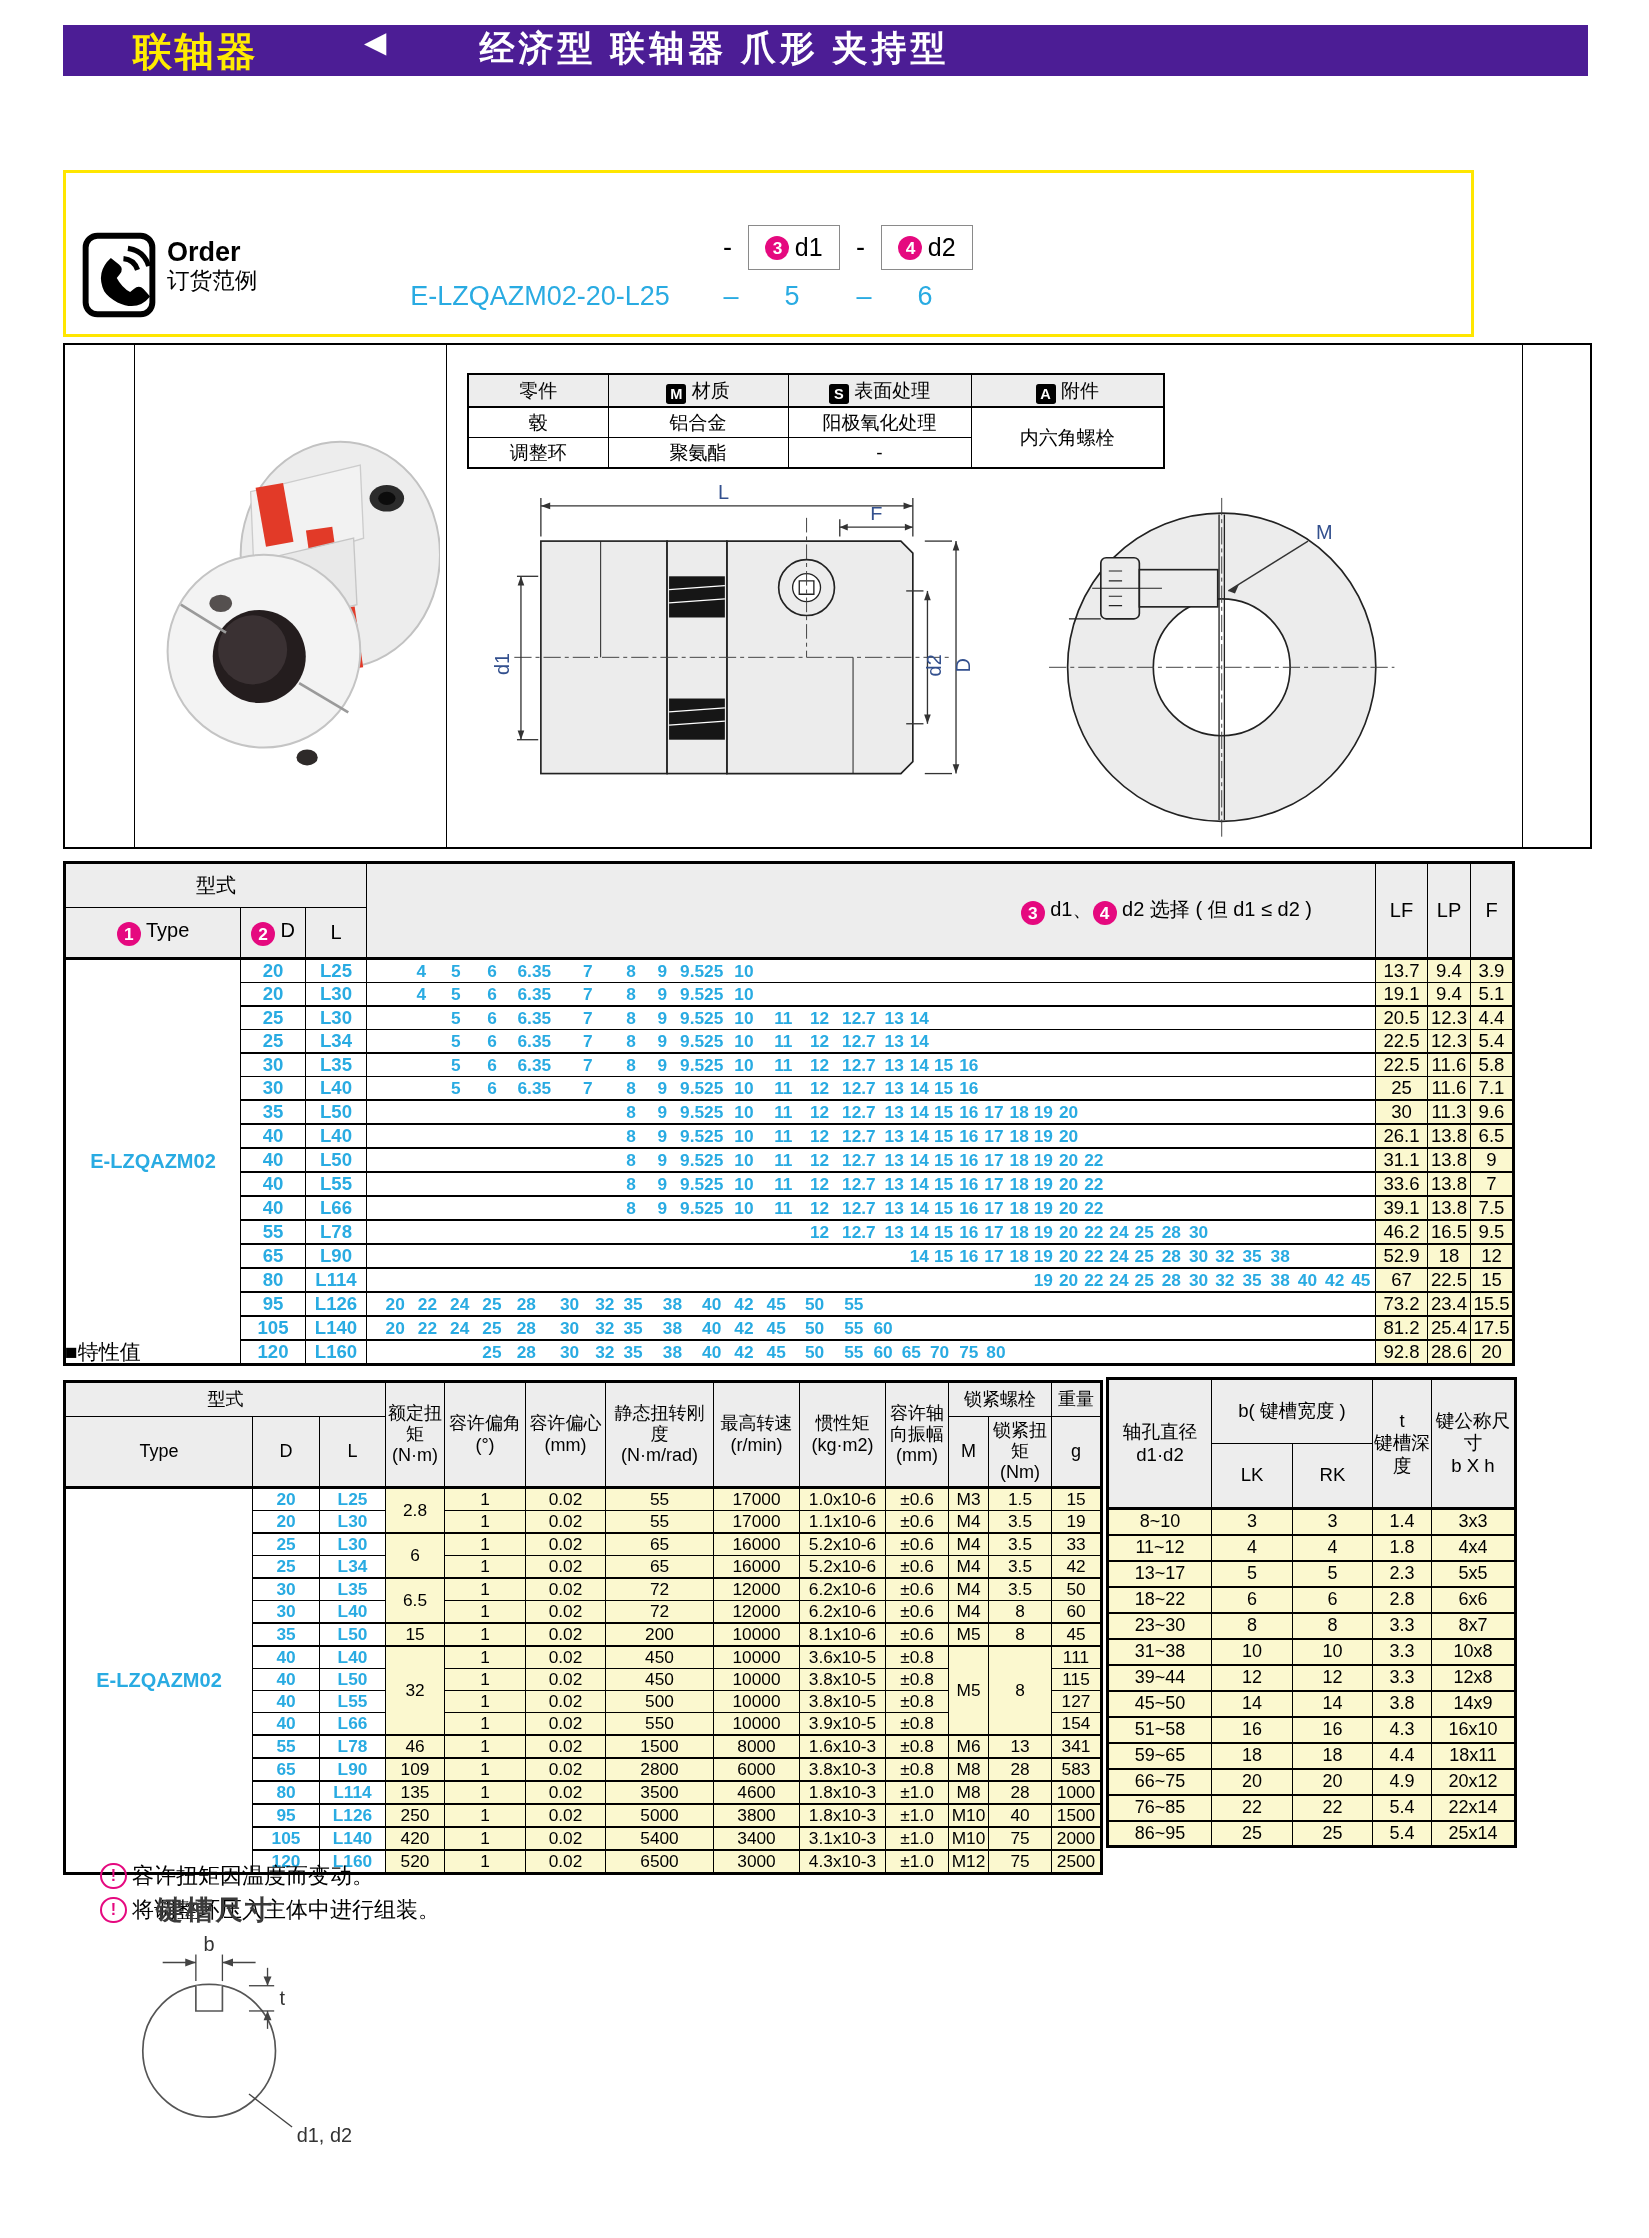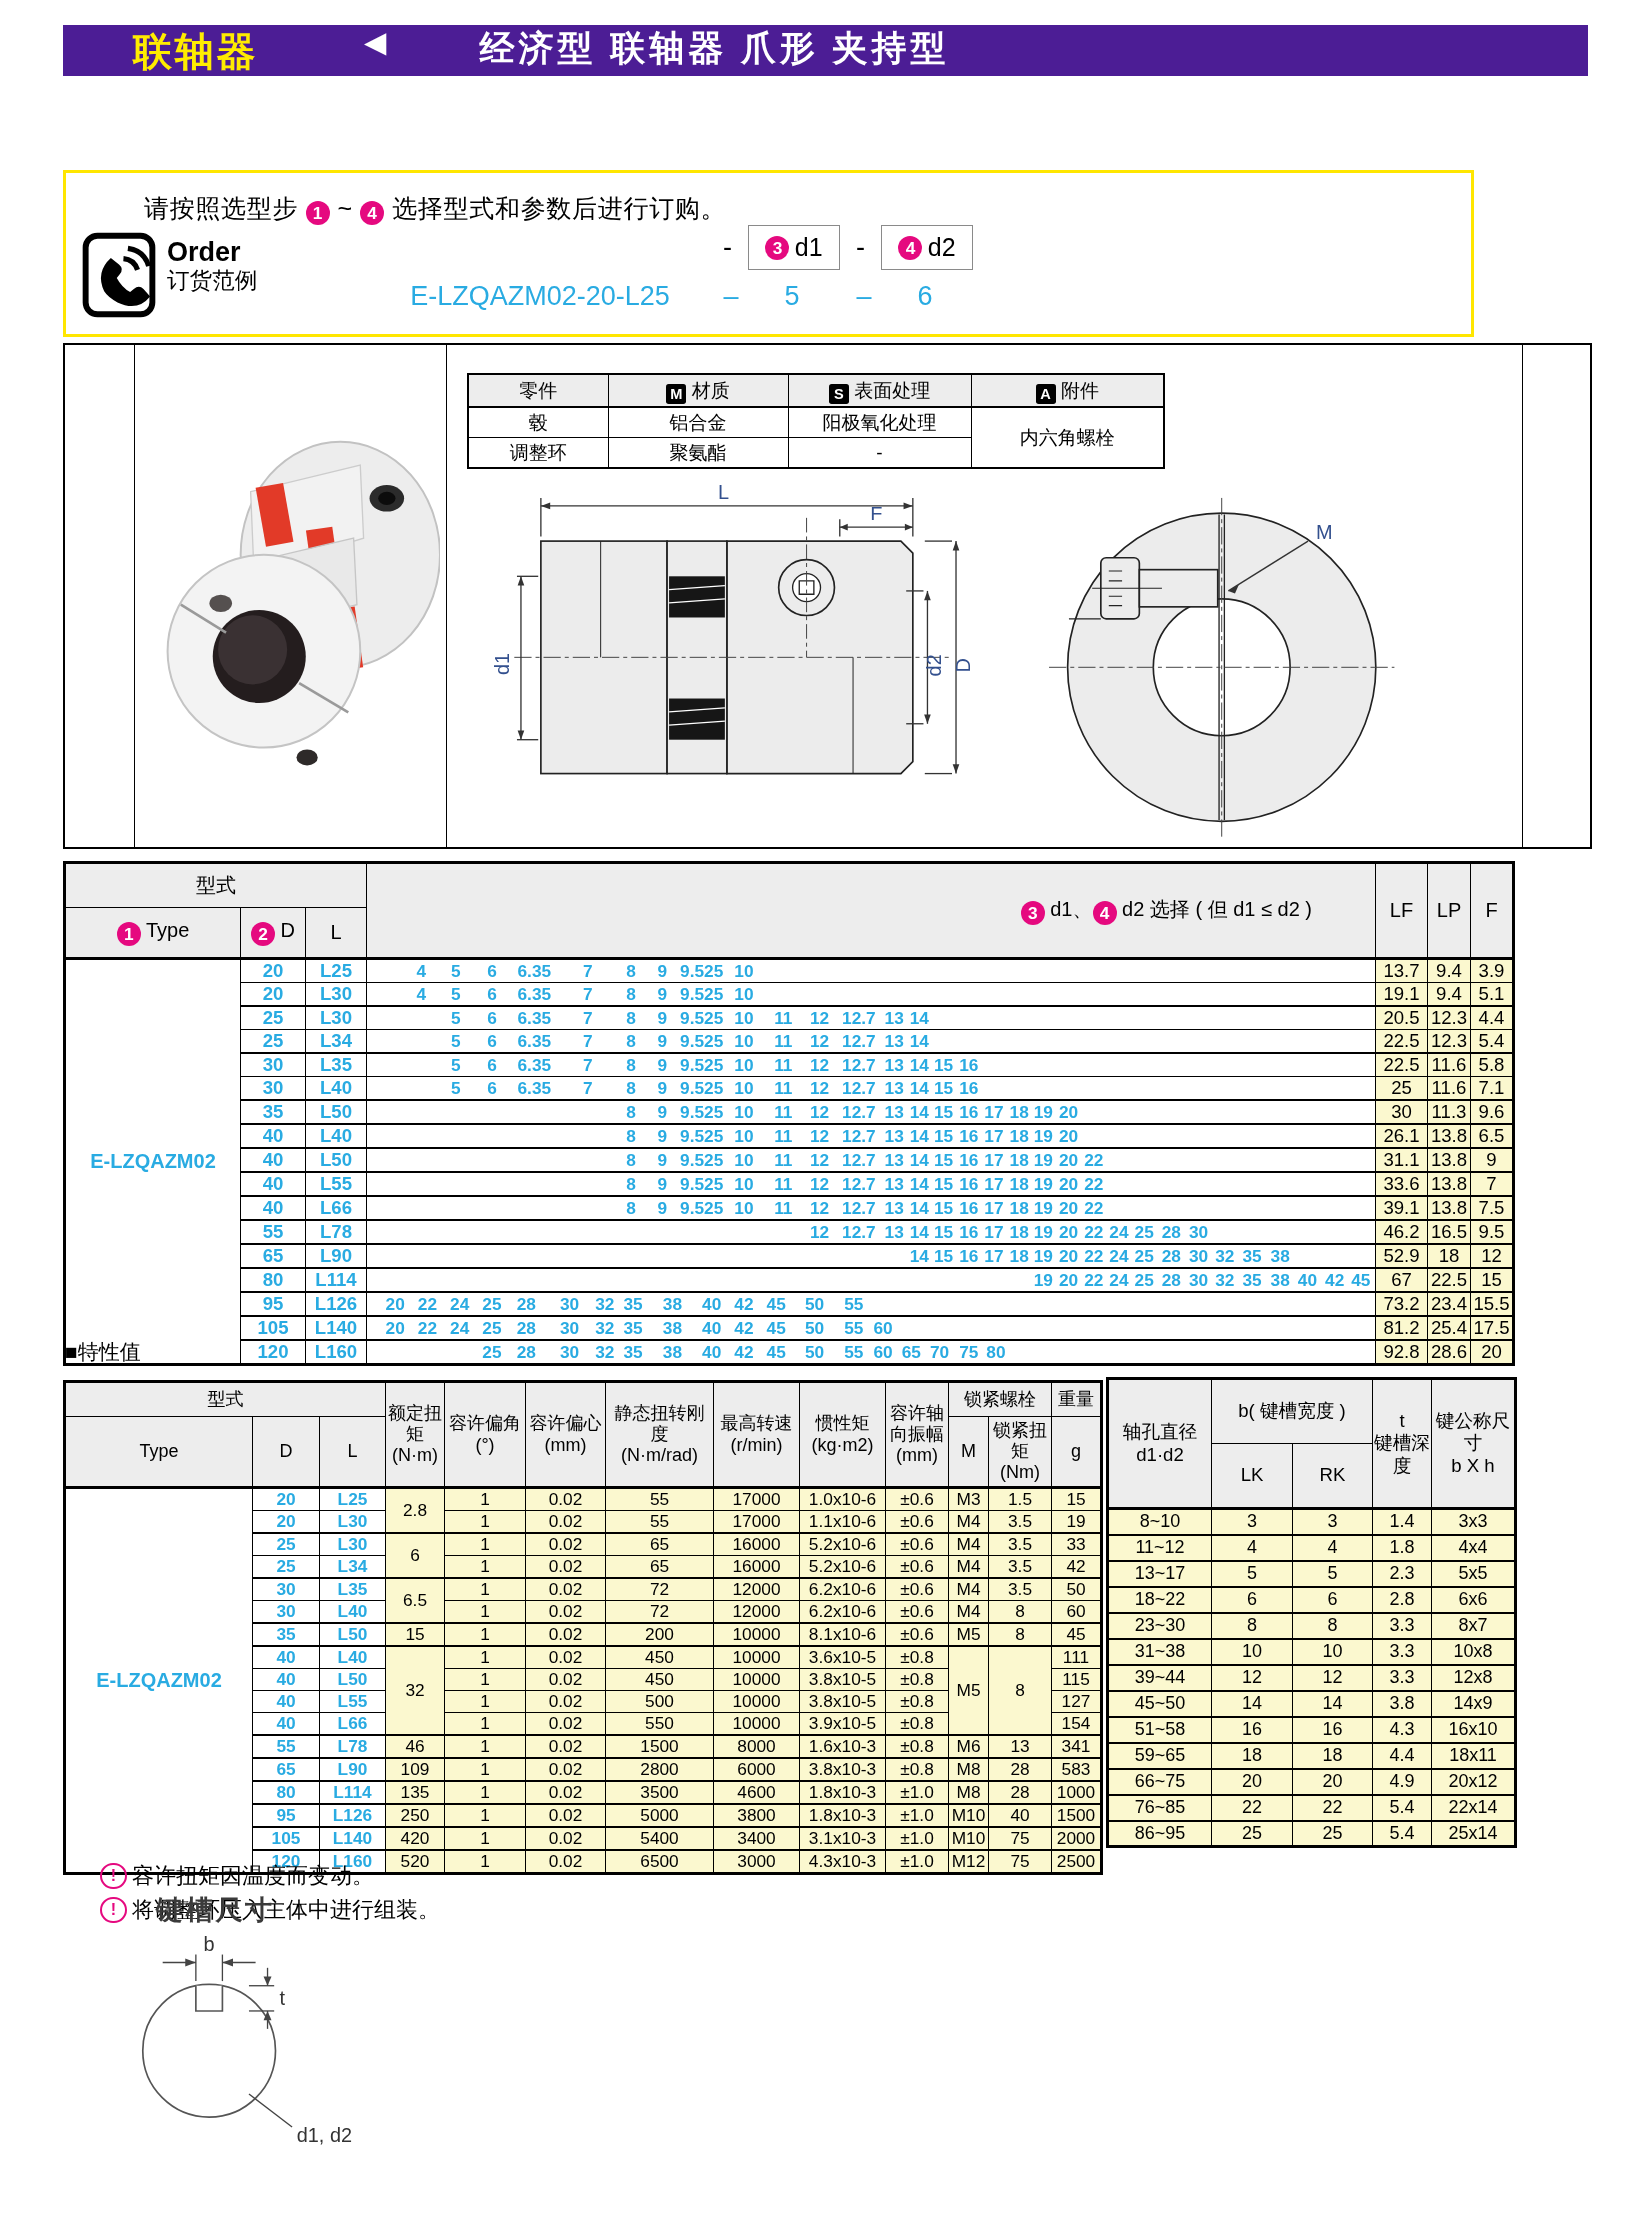--- a/index.html
+++ b/index.html
@@ -109,27 +109,20 @@
 
 <div class="page">
 
   <div class="topbar">
     <span class="cat">联轴器</span>
     <span class="backtri">◀</span>
     <span class="ptitle">经济型 联轴器 爪形 夹持型</span>
   </div>
 
   <div class="orderbox">
-    <div class="instr">
-      <span>请按照选型步</span>
-      <span class="circ">1</span>
-      <span>~</span>
-      <span class="circ">4</span>
-      <span>选择型式和参数后进行订购。</span>
-    </div>
     <div class="phoneicon">
       <svg width="76" height="86" viewBox="0 0 100 116">
         <rect x="5" y="5" width="90" height="106" rx="16" fill="none" stroke="#000" stroke-width="8"></rect>
         <path d="M30 80 q-12-26 9-45 l11 9 q7 6 1 13 l-4 5 q7 13 18 19 l5-4 q7-6 13 0 l9 10 q-17 21-44 8 q-13-7-18-15z" fill="#000"></path>
         <path d="M56 36 q14 1 19 15" stroke="#000" stroke-width="7" fill="none"></path>
         <path d="M62 22 q22 3 28 24" stroke="#000" stroke-width="7" fill="none"></path>
       </svg>
     </div>
     <div class="orderlbl">
       <div class="en">Order</div>

